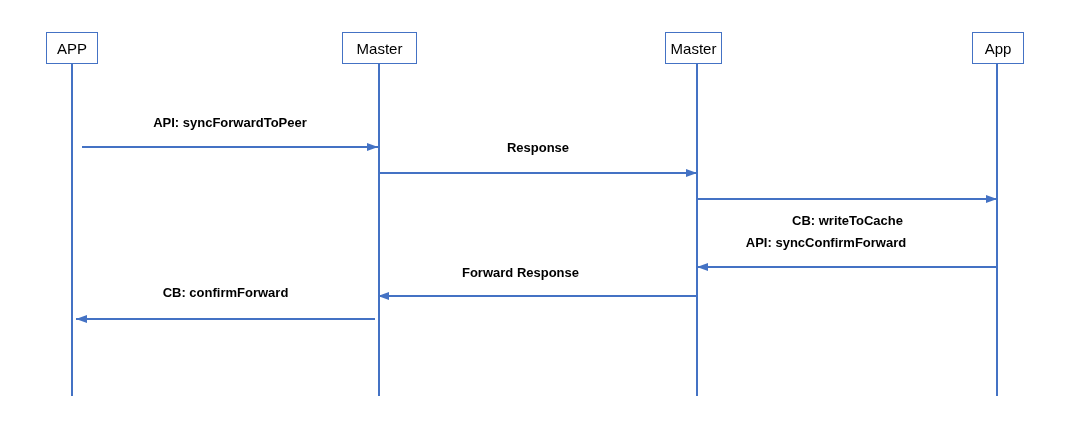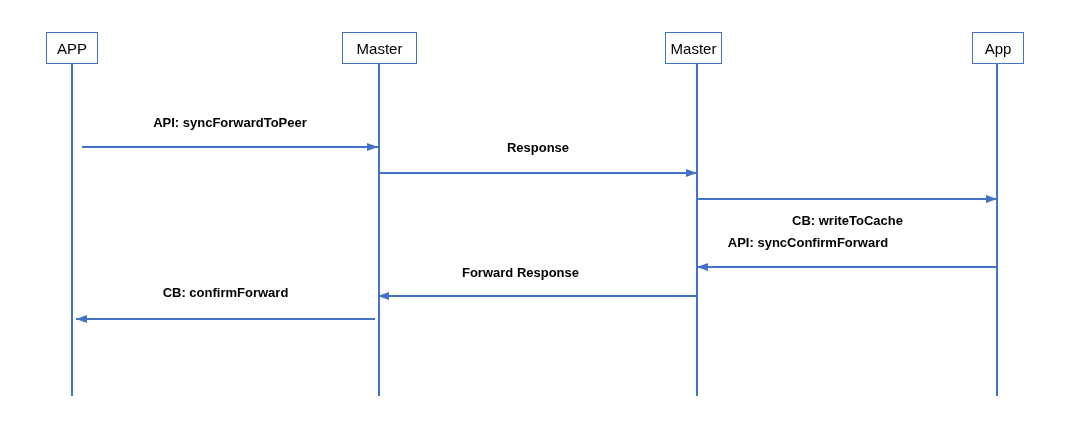--- a/index.html
+++ b/index.html
@@ -110,21 +110,21 @@
   </div>
 
   <div>
     <span class="msg-label" style="left:698px;width:299px;top:167px;margin-top:44px;">CB: writeToCache</span>
     <div class="msg-line" style="left:698px;width:299px;top:198px;">
       <span class="head right"></span>
     </div>
   </div>
 
   <div>
-    <span class="msg-label" style="left:658px;width:300px;top:233px;">API: syncConfirmForward</span>
+    <span class="msg-label" style="left:676px;width:300px;top:233px;">API: syncConfirmForward</span>
     <div class="msg-line" style="left:697px;width:300px;top:266px;">
       <span class="head left"></span>
     </div>
   </div>
 
   <div>
     <span class="msg-label" style="left:361px;width:319px;top:263px;">Forward Response</span>
     <div class="msg-line" style="left:378px;width:319px;top:295px;">
       <span class="head left"></span>
     </div>

